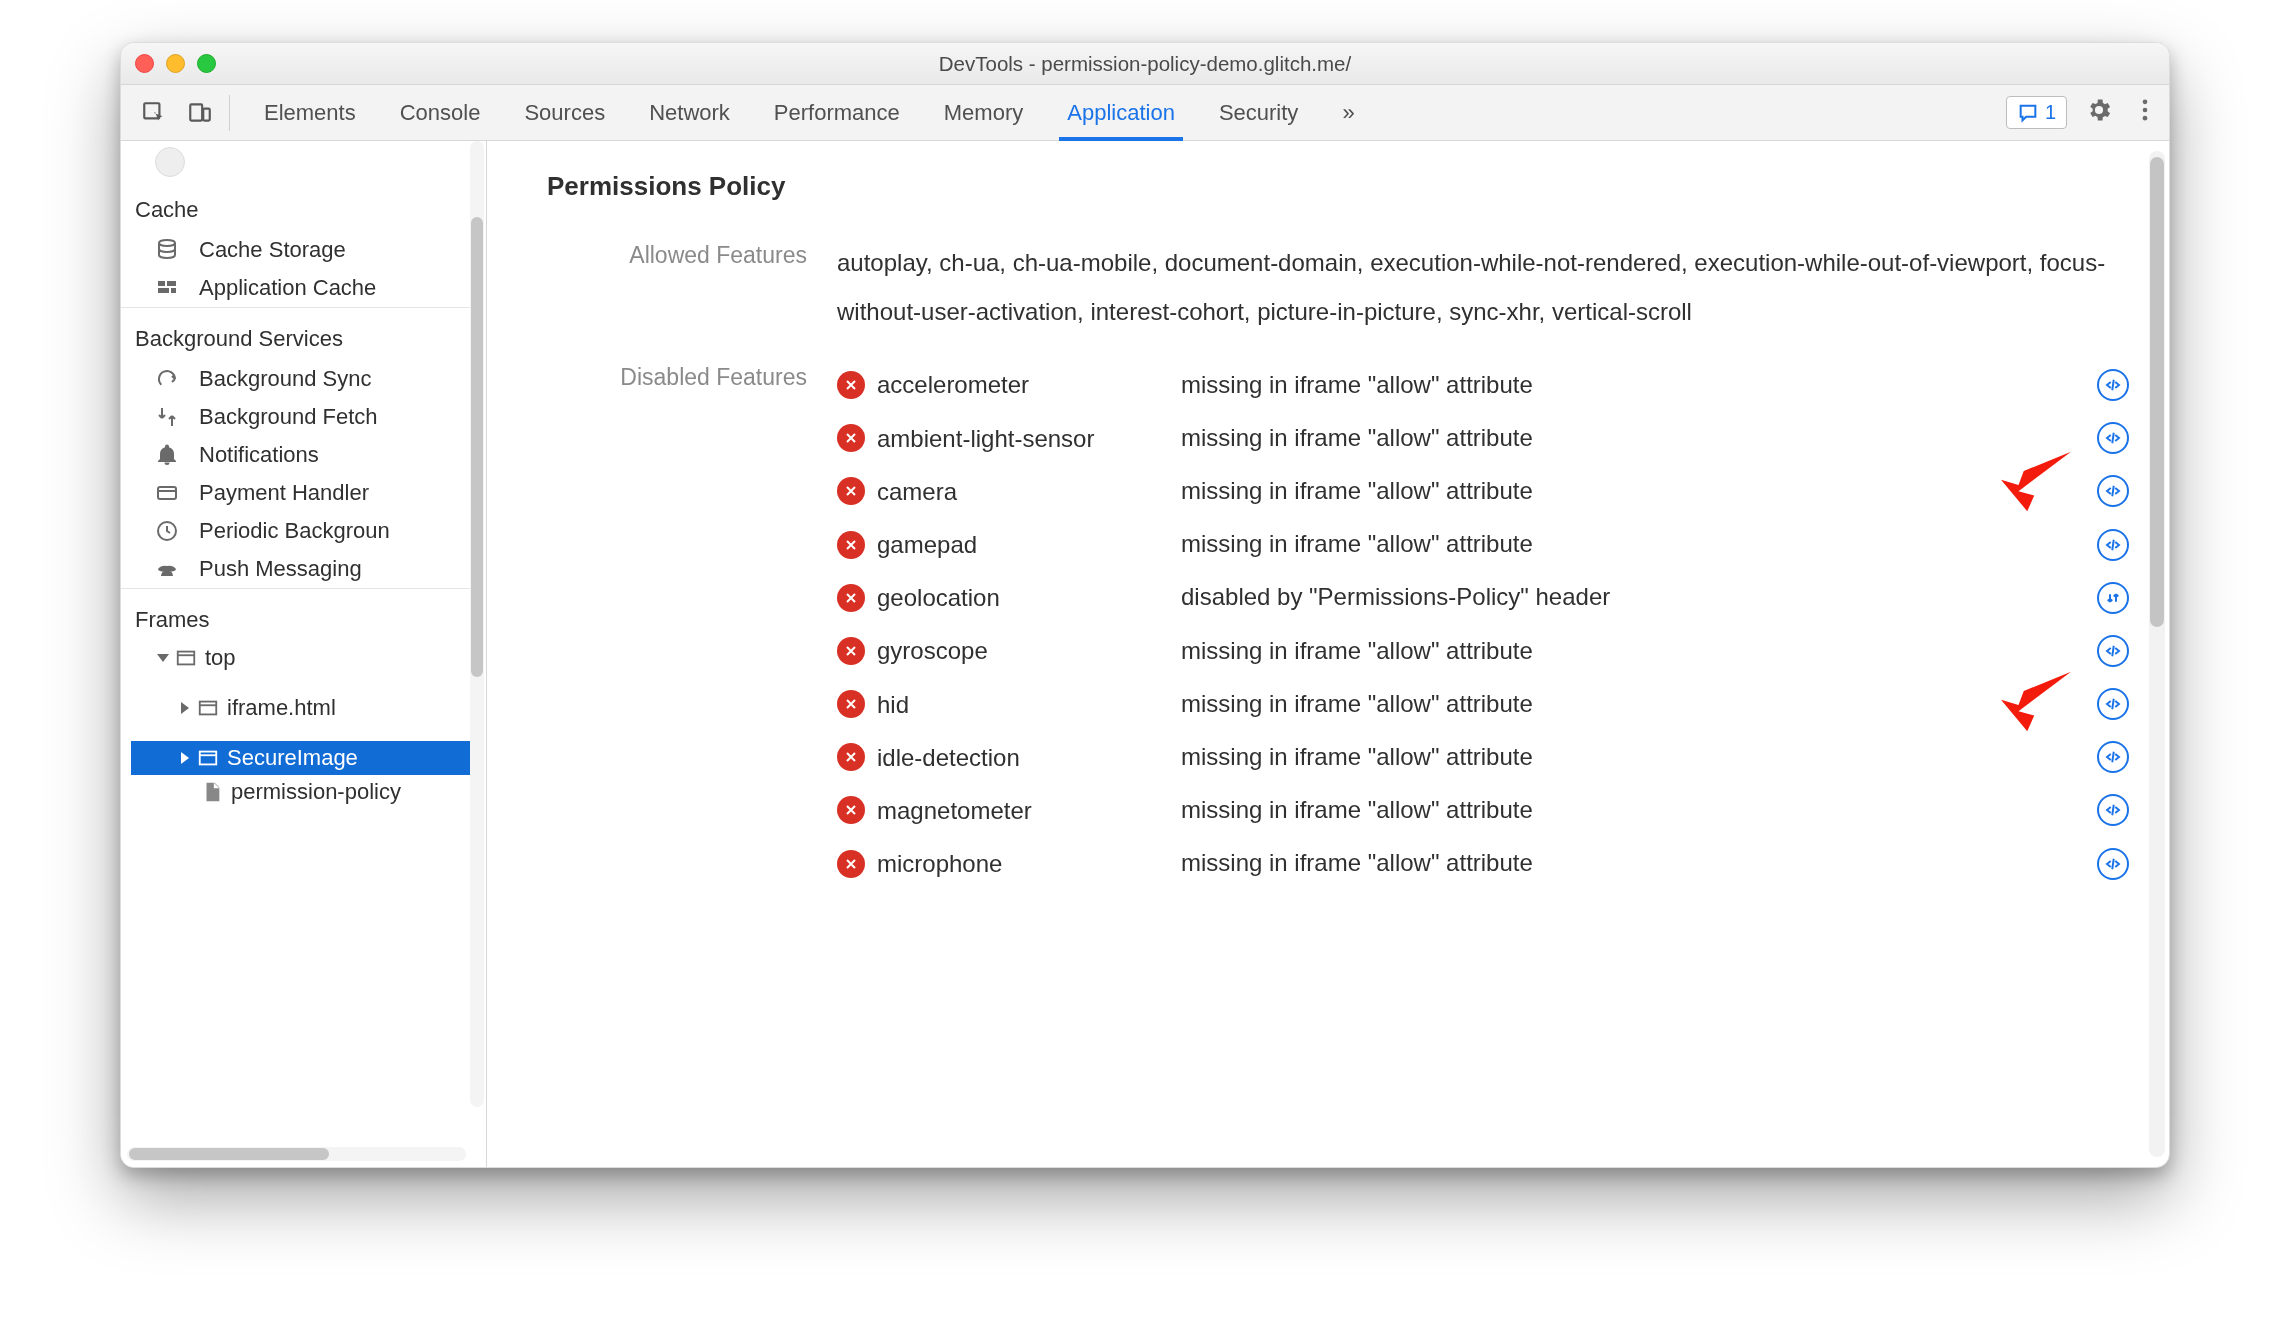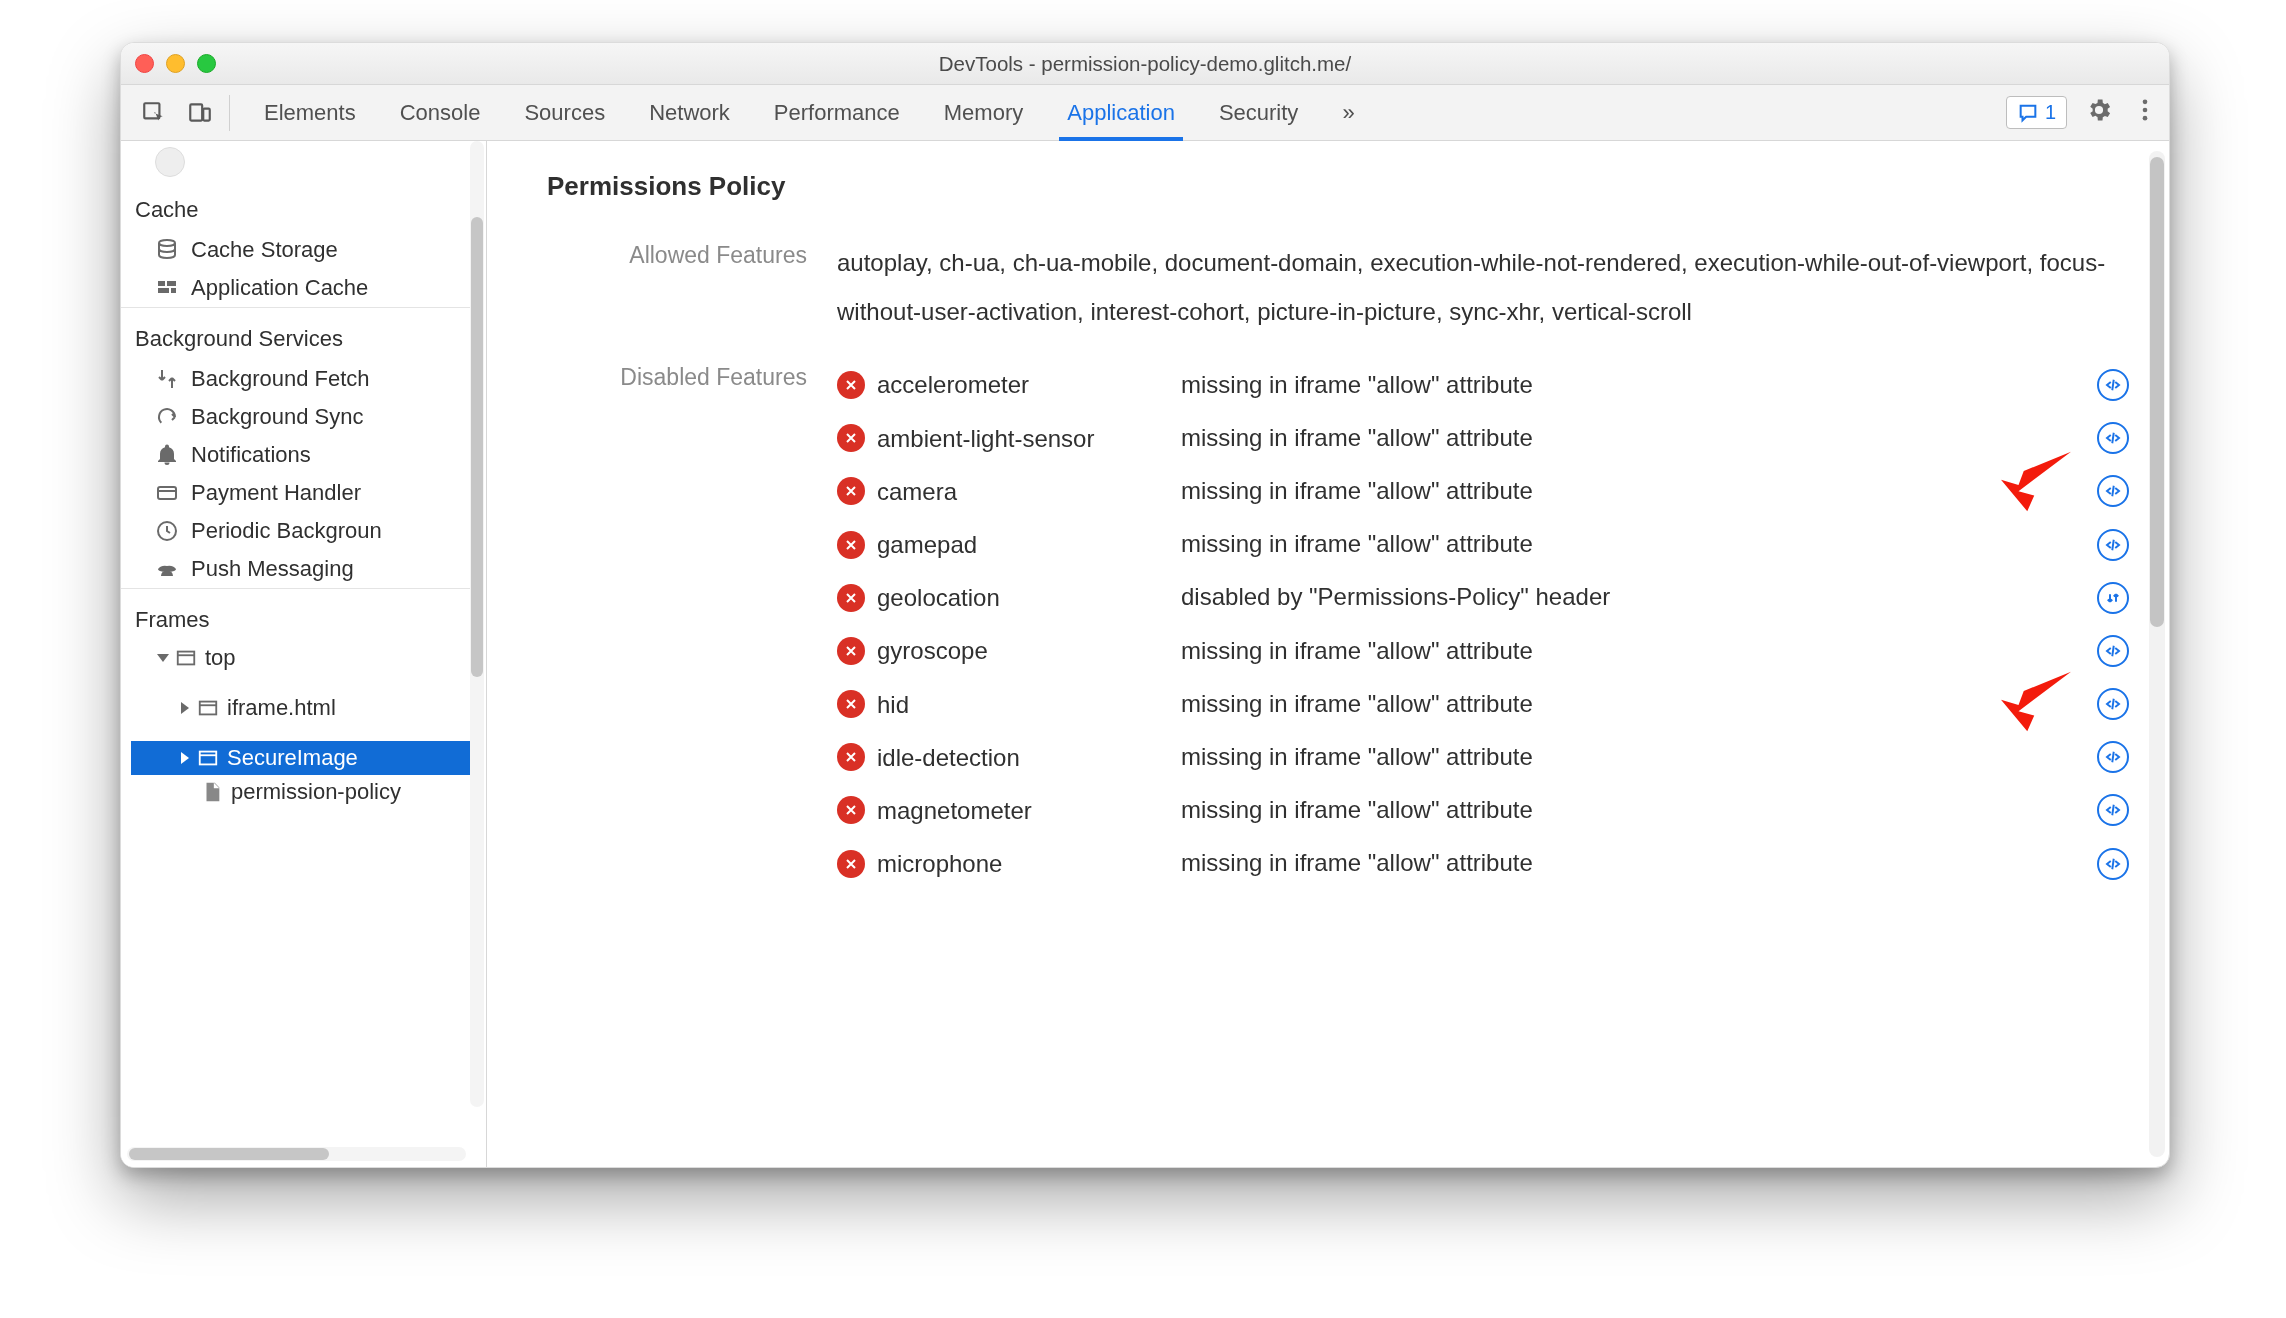--- a/index.html
+++ b/index.html
@@ -123,21 +123,21 @@
     margin: 0 0 6px 34px;
   }
 
   .section-h {
     font-size:22px; color:#303030; padding:18px 0 8px 14px;
     border-top:1px solid #e4e4e4;
   }
   .section-h.first { border-top:none; padding-top:14px; }
 
   .item {
-    display:flex; align-items:center; gap:12px;
+    display:flex; align-items:center; gap:20px;
     padding:6px 0 6px 34px;
     font-size:22px; color:#303030; white-space:nowrap;
   }
   .item svg { width:24px; height:24px; flex:0 0 24px; color:#6a6a6a; }
 
   .tree { padding-left:10px; }
   .tree-row {
     display:flex; align-items:center; gap:8px;
     padding:4px 0 4px 4px; font-size:22px; white-space:nowrap;
   }
@@ -288,29 +288,29 @@
                 <rect x="12" y="5" width="9" height="5"></rect>
                 <rect x="3" y="12" width="11" height="5"></rect>
                 <rect x="16" y="12" width="5" height="5"></rect>
               </svg>
             <span>Application Cache</span>
           </div>
 
           <div class="section-h">Background Services</div>
           <div class="item">
             <svg viewBox="0 0 24 24" fill="none" stroke="currentColor" stroke-width="2">
+                <path d="M20 12A8 8 0 106.3 17.7M20 12l-3-3M20 12l-3 3"></path>
+              </svg>
+            <span>Background Sync</span>
+          </div>
+          <div class="item">
+            <svg viewBox="0 0 24 24" fill="none" stroke="currentColor" stroke-width="2">
                 <path d="M7 3v10M7 13l-3-3M7 13l3-3M17 21V11M17 11l-3 3M17 11l3 3"></path>
               </svg>
             <span>Background Fetch</span>
-          </div>
-          <div class="item">
-            <svg viewBox="0 0 24 24" fill="none" stroke="currentColor" stroke-width="2">
-                <path d="M20 12A8 8 0 106.3 17.7M20 12l-3-3M20 12l-3 3"></path>
-              </svg>
-            <span>Background Sync</span>
           </div>
           <div class="item">
             <svg viewBox="0 0 24 24" fill="currentColor">
                 <path d="M12 22a2.5 2.5 0 002.5-2.5h-5A2.5 2.5 0 0012 22zm7-6V11a7 7 0 00-5-6.7V3.5a2 2 0 10-4 0v.8A7 7 0 005 11v5l-2 2v1h18v-1z"></path>
               </svg>
             <span>Notifications</span>
           </div>
           <div class="item">
             <svg viewBox="0 0 24 24" fill="none" stroke="currentColor" stroke-width="2">
                 <rect x="3" y="6" width="18" height="12" rx="2"></rect>

